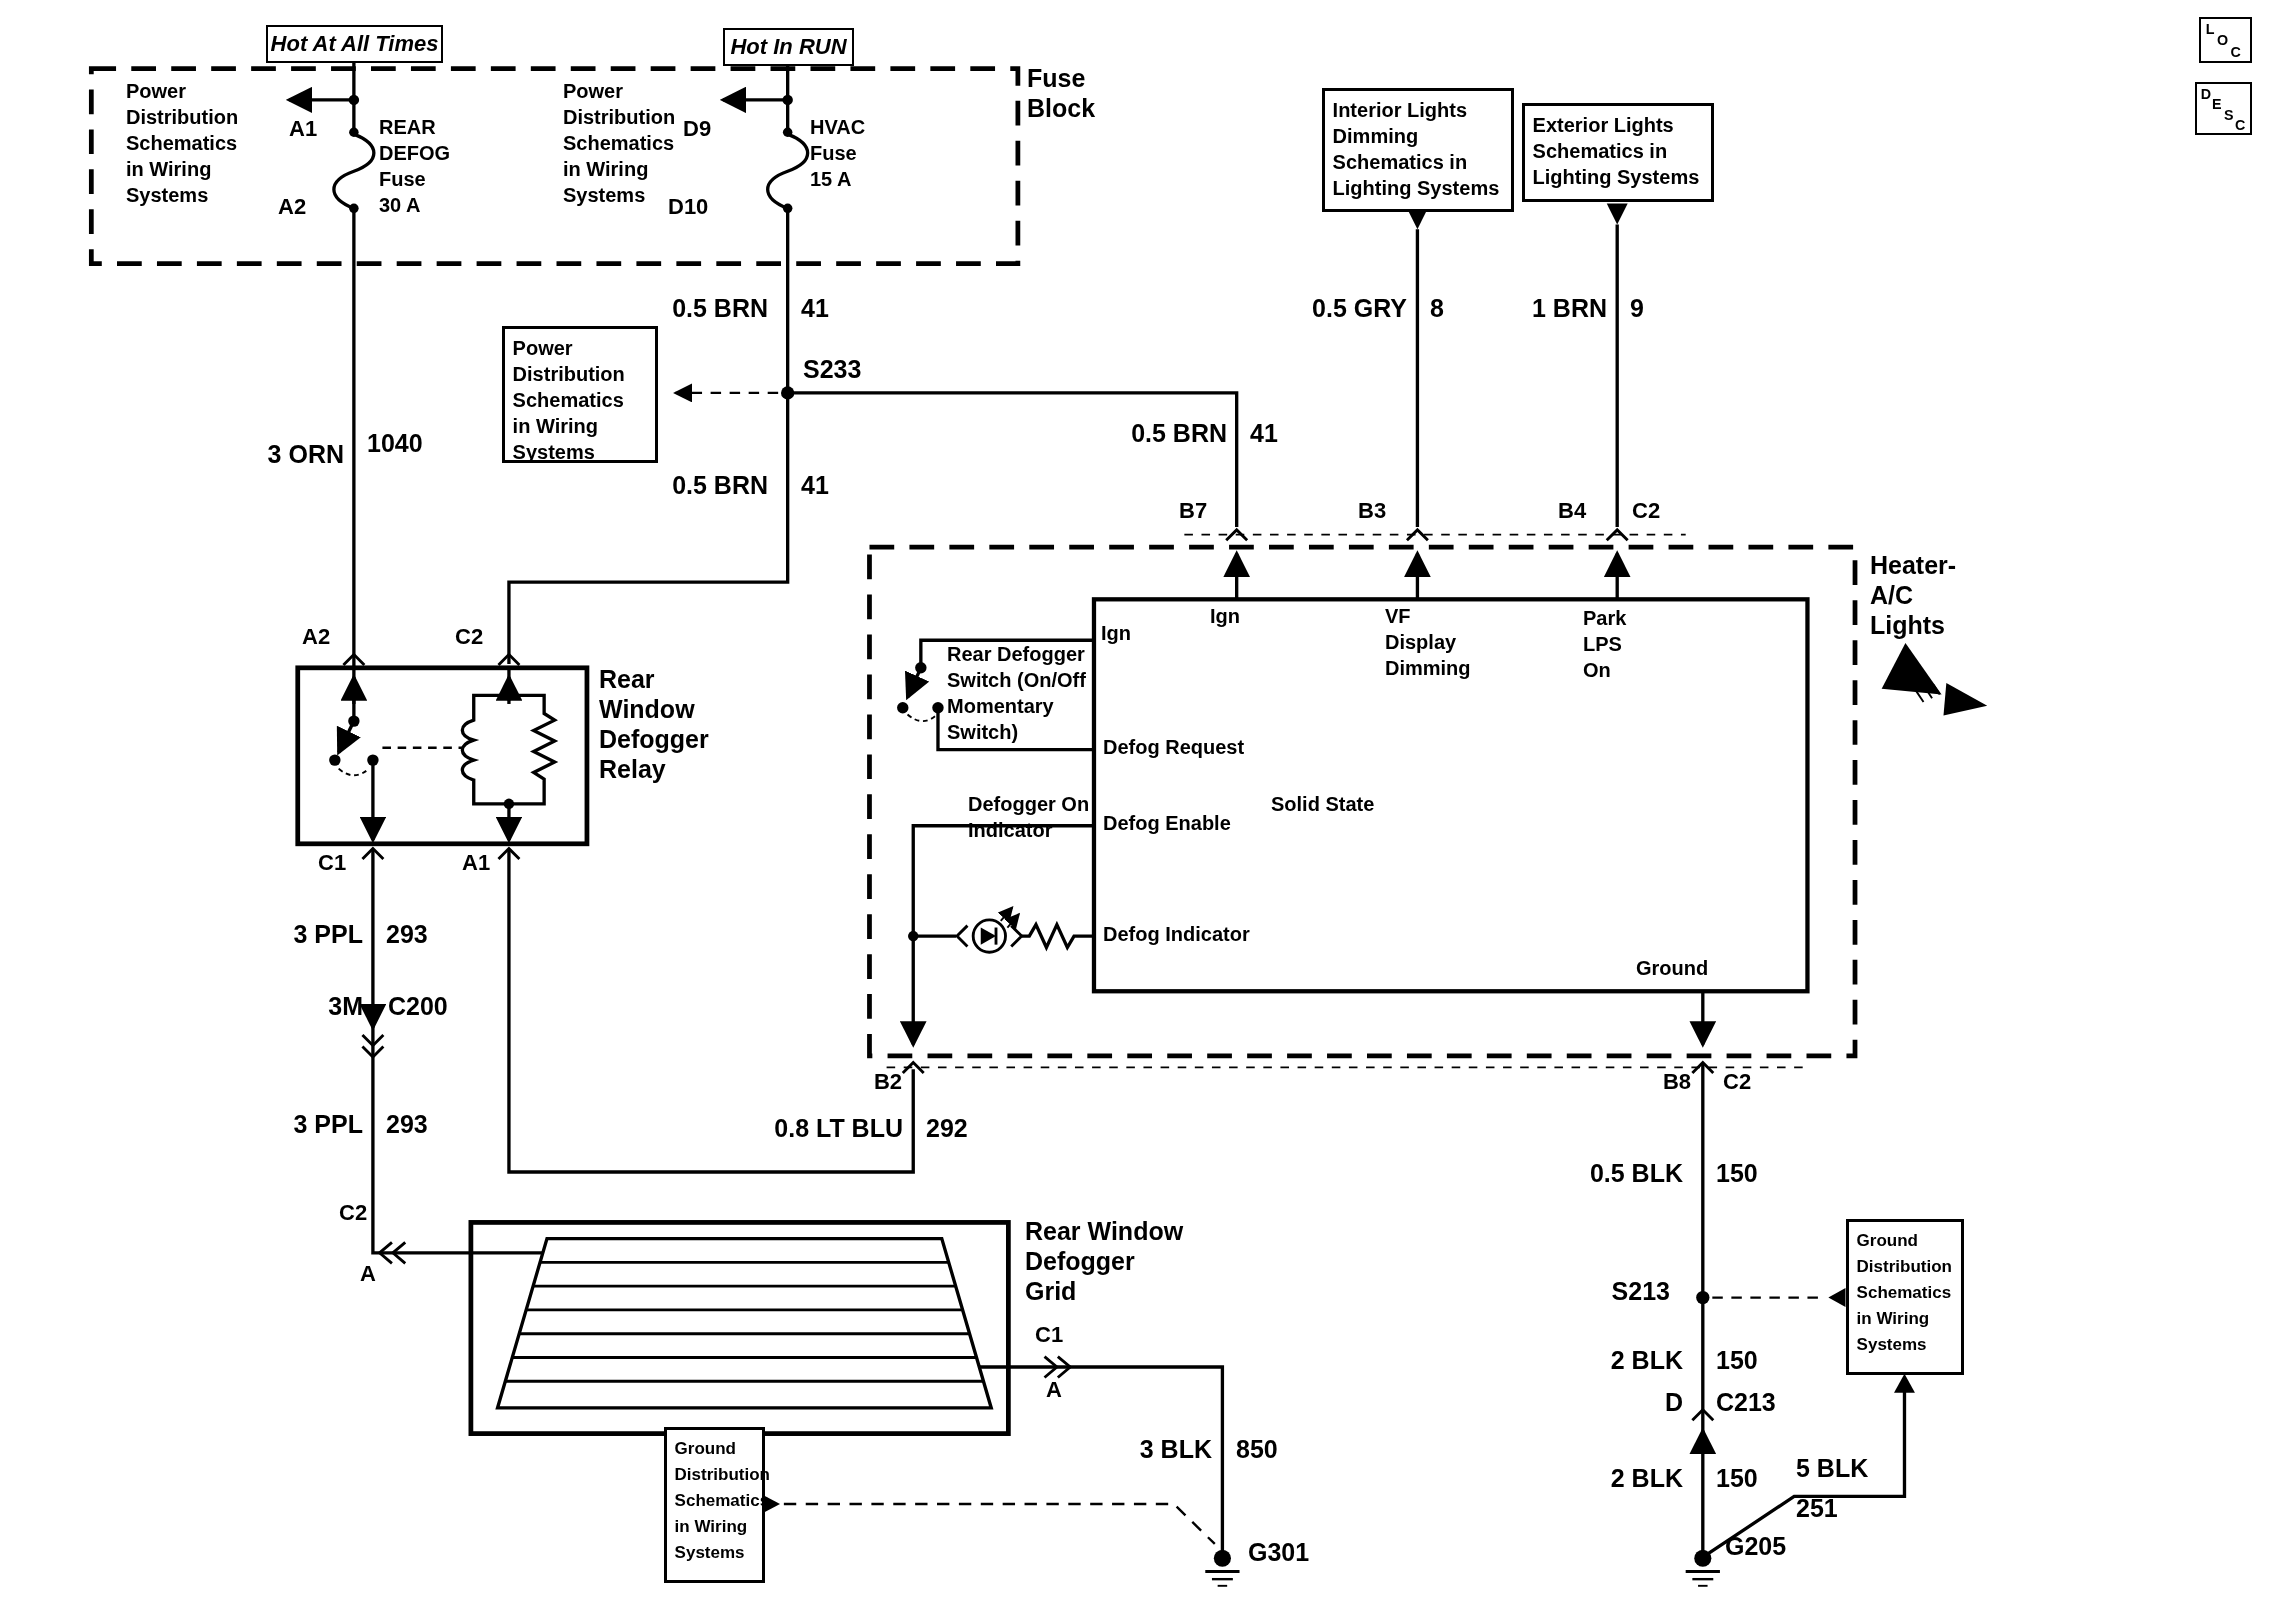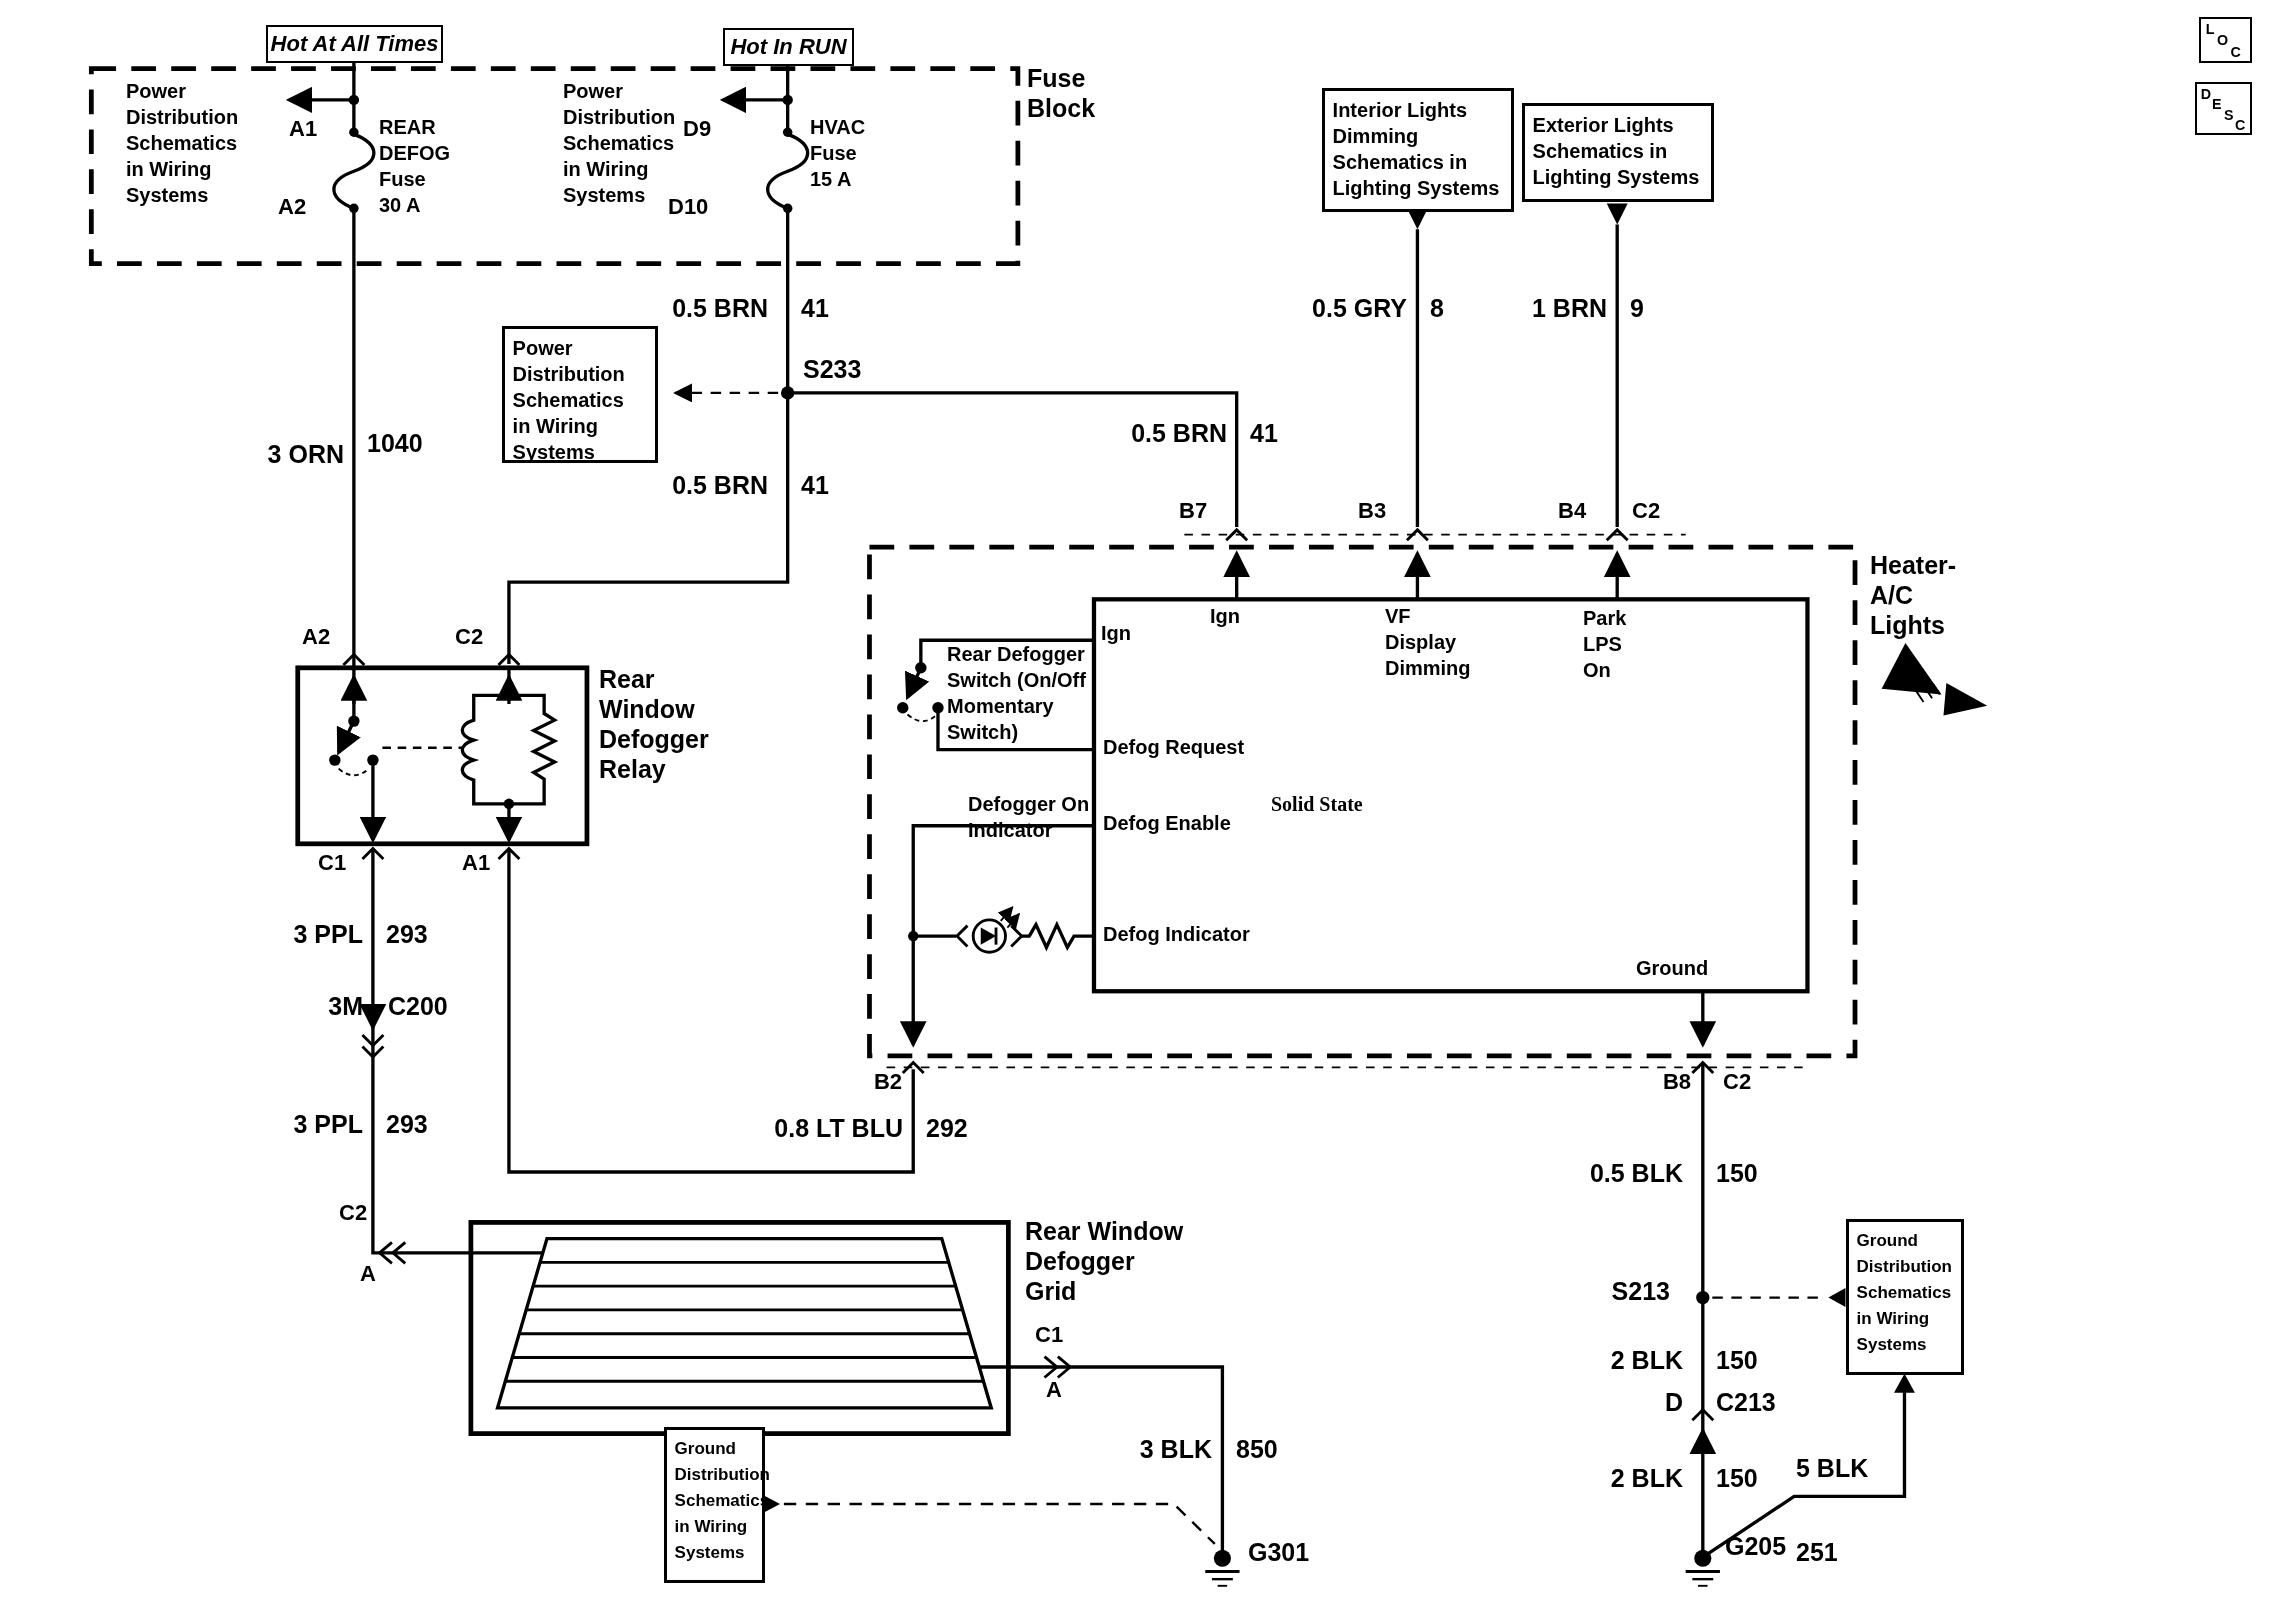--- a/index.html
+++ b/index.html
@@ -286,21 +286,21 @@
 Display
 Dimming</div>
   <div class="sm" style="left:1583px; top:605px;">Park
 LPS
 On</div>
   <div class="sm" style="left:947px; top:641px;">Rear Defogger
 Switch (On/Off
 Momentary
 Switch)</div>
   <div class="sm" style="left:1103px; top:734px;">Defog Request</div>
-  <div class="sm" style="left:1271px; top:791px;font-family:Liberation Serif, serif;">Solid State</div>
+  <div class="sm" style="left:1271px; top:791px;">Solid State</div>
   <div class="sm" style="left:1103px; top:810px;">Defog Enable</div>
   <div class="sm" style="left:968px; top:791px;">Defogger On
 Indicator</div>
   <div class="sm" style="left:1103px; top:921px;">Defog Indicator</div>
   <div class="sm" style="left:1636px; top:955px;">Ground</div>
 
   <div class="t r" style="left:845px; top:1069px; width:57px;">B2</div>
   <div class="t r" style="left:1634px; top:1069px; width:57px;">B8</div>
   <div class="t" style="left:1723px; top:1069px;">C2</div>
   <div class="lbl r" style="left:751px; top:1113px;">0.8 LT BLU</div>
@@ -341,17 +341,17 @@
 in Wiring
 Systems</div>
   </div>
   <div class="lbl r" style="left:1531px; top:1345px;">2 BLK</div>
   <div class="lbl" style="left:1716px; top:1345px;">150</div>
   <div class="lbl r" style="left:1531px; top:1387px;">D</div>
   <div class="lbl" style="left:1716px; top:1387px;">C213</div>
   <div class="lbl r" style="left:1531px; top:1463px;">2 BLK</div>
   <div class="lbl" style="left:1716px; top:1463px;">150</div>
   <div class="lbl" style="left:1796px; top:1453px;">5 BLK</div>
-  <div class="lbl" style="left:1796px; top:1493px;margin-top:44px;">251</div>
+  <div class="lbl" style="left:1796px; top:1493px;">251</div>
   <div class="lbl" style="left:1725px; top:1531px;">G205</div>
 
 </div>
 
 
 </body></html>

